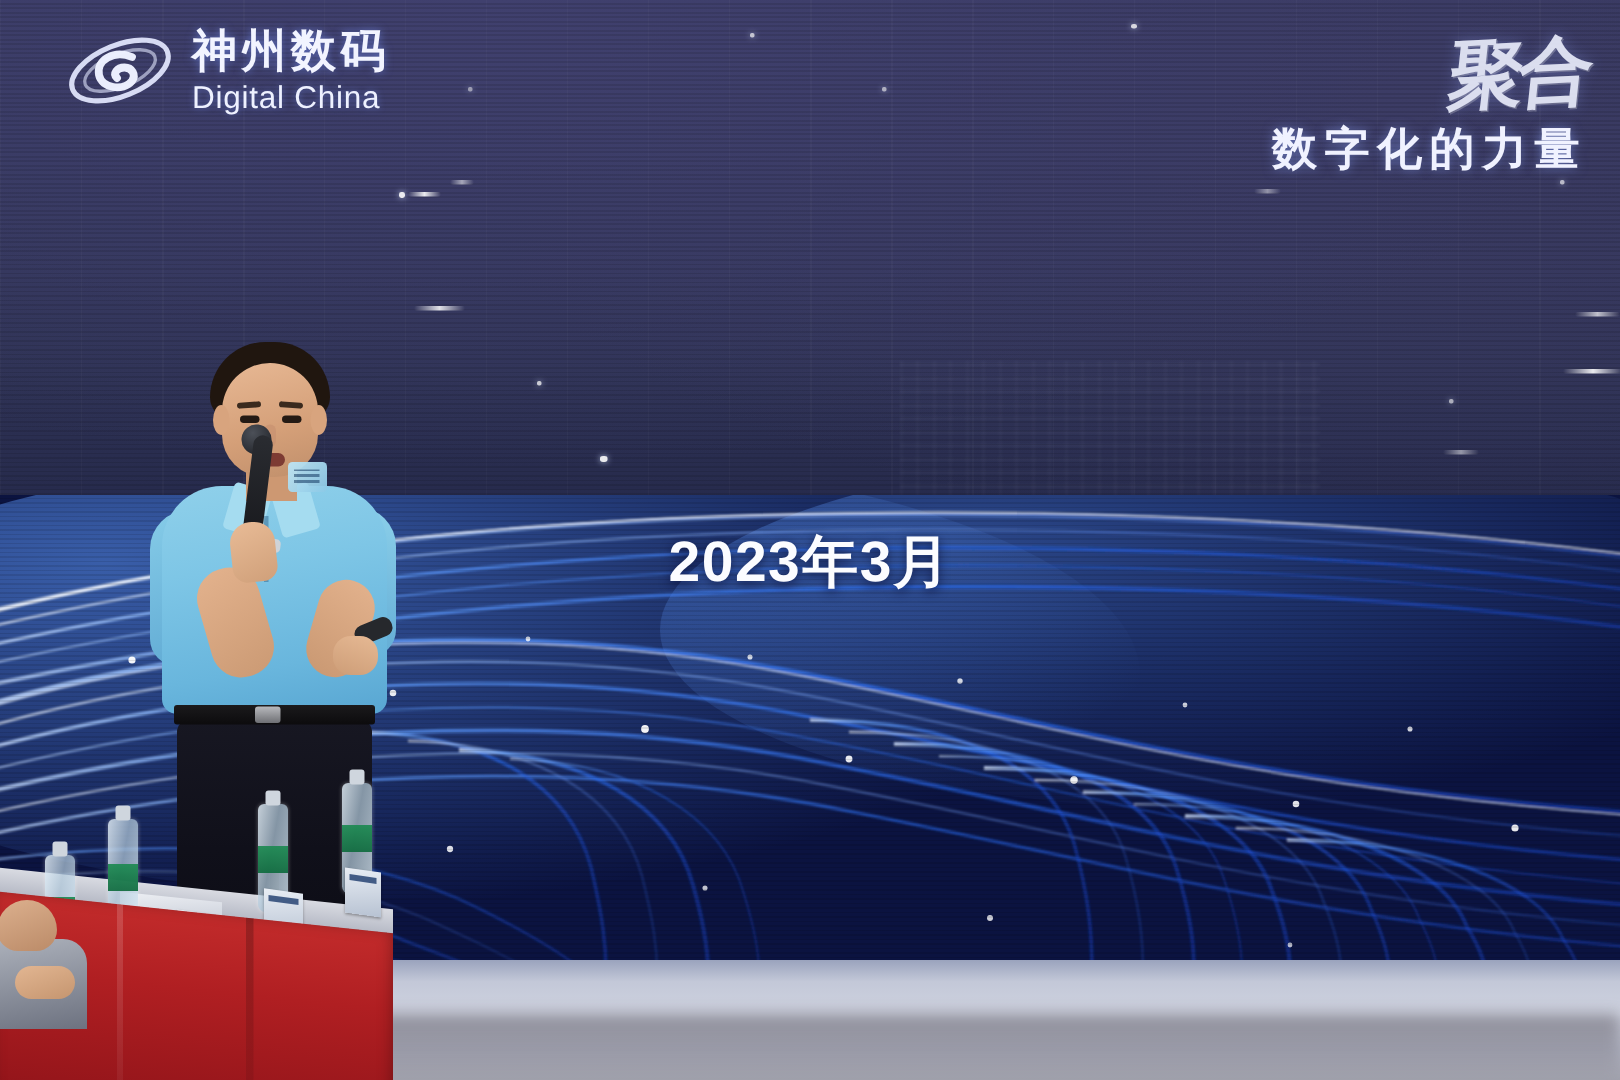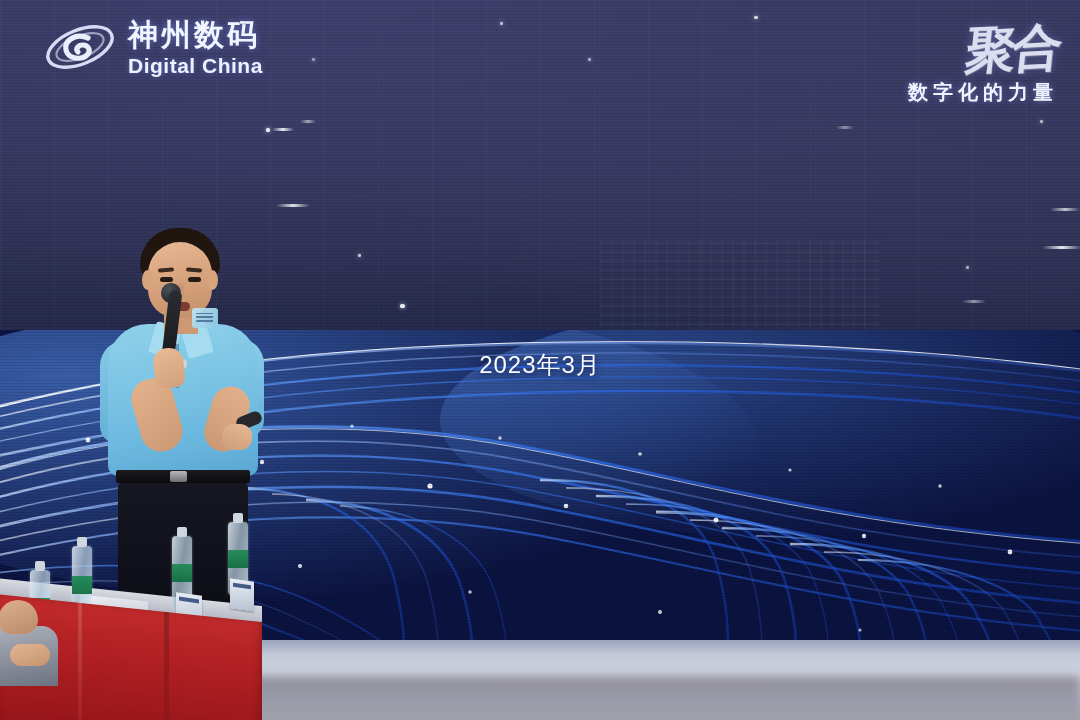--- a/index.html
+++ b/index.html
@@ -57,46 +57,46 @@
 
   
   .logo-dc{position:absolute;left:42px;top:18px;display:flex;align-items:flex-end;gap:10px;}
   .logo-dc .mark{width:76px;height:58px;}
   .logo-dc .words{display:flex;flex-direction:column;line-height:1;}
   .logo-dc .cn{
     font-size:30px;font-weight:700;color:#f2f4ff;letter-spacing:3px;
     text-shadow:0 0 6px rgba(120,150,255,.55);
   }
   .logo-dc .en{
-    font-size:21px;font-weight:700;color:#eef1ff;letter-spacing:.5px;margin-top:5px;
+    font-size:21px;font-weight:400;color:#eef1ff;letter-spacing:.5px;margin-top:5px;
     text-shadow:0 0 5px rgba(120,150,255,.45);
   }
 
   .logo-ju{position:absolute;right:22px;top:16px;text-align:right;}
   .logo-ju .cal{
     font-family:"Liberation Serif","DejaVu Serif",serif;
     font-size:50px;font-weight:700;color:#e9ecfb;letter-spacing:-4px;
     transform:skewX(-9deg) rotate(-3deg);display:inline-block;
     text-shadow:1px 1px 0 rgba(255,255,255,.25),0 0 10px rgba(150,170,255,.35);
     opacity:.92;
   }
   .logo-ju .sub{
-    font-size:20px;font-weight:700;color:#f0f2ff;letter-spacing:5px;margin-top:-4px;
+    font-size:30px;font-weight:700;color:#f0f2ff;letter-spacing:5px;margin-top:-4px;
     text-shadow:0 0 7px rgba(140,165,255,.5);
   }
 
   
   .slide-title{
     position:absolute;left:0;right:0;top:180px;text-align:center;
     font-size:49px;font-weight:700;color:#ffffff;letter-spacing:2px;
     text-shadow:0 2px 8px rgba(10,16,60,.85),0 0 22px rgba(150,175,255,.35);
   }
   .slide-date{
     position:absolute;left:0;right:0;top:349px;text-align:center;
-    font-size:24px;font-weight:400;color:#fbfcff;letter-spacing:1px;
+    font-size:38px;font-weight:700;color:#fbfcff;letter-spacing:1px;
     text-shadow:0 2px 7px rgba(10,16,60,.8);
   }
   .slide-company{
     position:absolute;left:0;right:0;top:452px;text-align:center;
     font-size:31px;font-weight:700;color:#ffffff;letter-spacing:2px;
     text-shadow:0 2px 8px rgba(6,16,70,.9),0 0 16px rgba(120,160,255,.35);
   }
 
   
   .floor{

